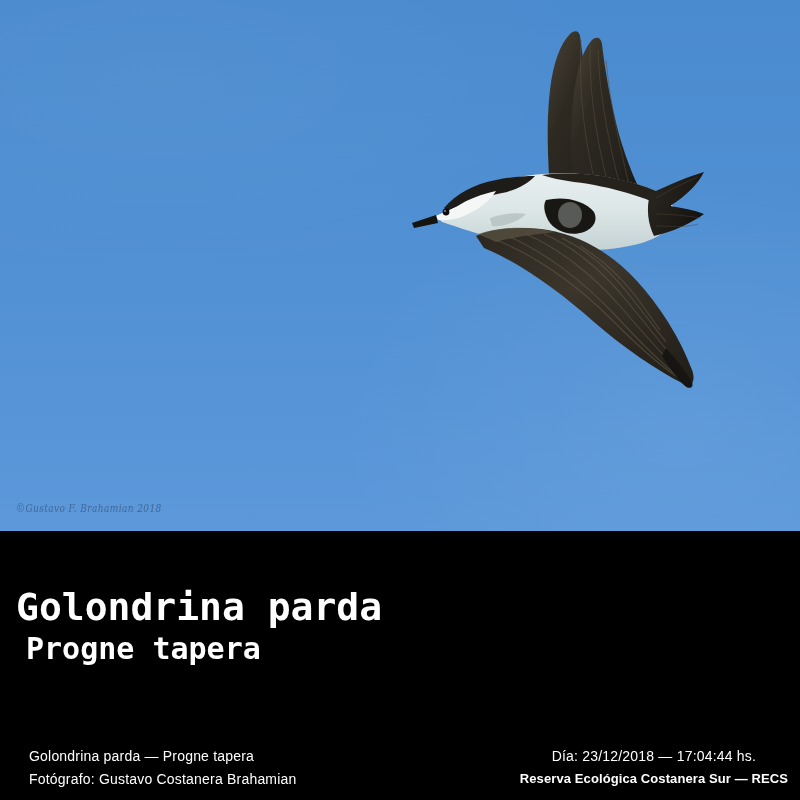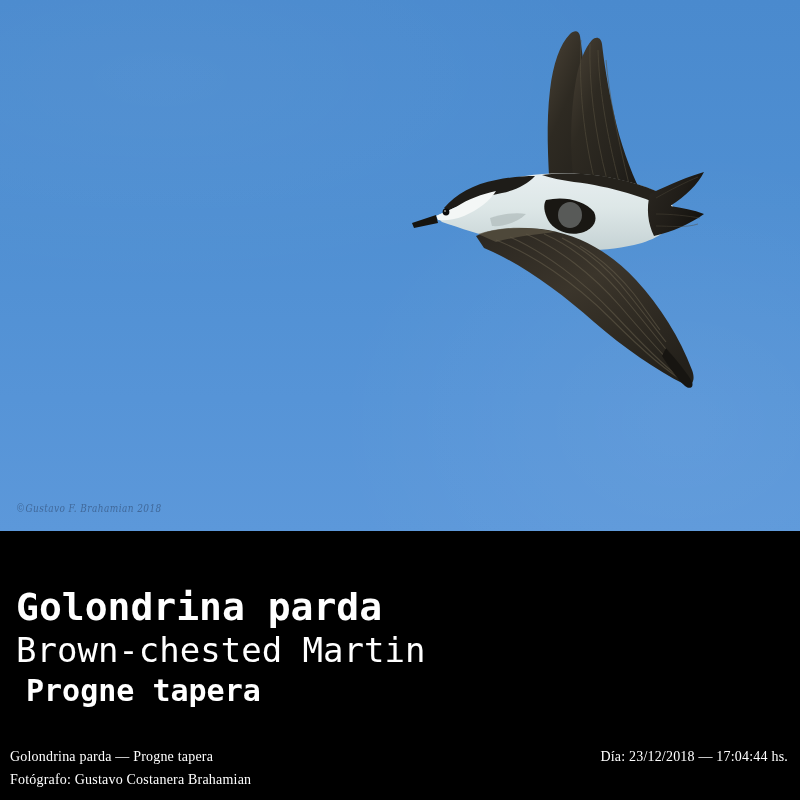--- a/index.html
+++ b/index.html
@@ -120,22 +120,23 @@
     top: 7px;
   }
   #footer-right {
     position: absolute;
     right: 12px;
     top: 7px;
     text-align: center;
   }
   .foot-line {
     color: #ffffff;
-    font-family: Liberation Serif, serif;
+    font-family: Liberation Sans, sans-serif;
     white-space: nowrap;
+    margin-left: 19px;
   }
   .foot-regular {
     font-size: 14px;
     font-weight: normal;
     line-height: 23px;
     letter-spacing: 0.2px;
   }
   .foot-bold-small {
     font-size: 13px;
     font-weight: bold;
@@ -250,29 +251,29 @@
       </svg>
     </div>
 
     <div id="watermark">©Gustavo F. Brahamian 2018</div>
   </div>
 
   <div id="caption">
 
     <div id="caption-text">
       <div class="cap-line" id="cap-common">Golondrina parda</div>
-      <div class="cap-line" id="cap-english">Brown-chested Martin</div>
       <div class="cap-line" id="cap-scientific">Progne tapera</div>
     </div>
 
   </div>
 
   <div id="footer">
     <div id="footer-left">
       <div class="foot-line foot-regular">Golondrina parda — Progne tapera</div>
       <div class="foot-line foot-regular">Fotógrafo: Gustavo Costanera Brahamian</div>
     </div>
     <div id="footer-right">
       <div class="foot-line foot-regular">Día: 23/12/2018 — 17:04:44 hs.</div>
+      <div class="foot-line foot-bold-small">Reserva Ecológica Costanera Sur — RECS</div>
     </div>
   </div>
 
 </div>
 
 </body></html>

